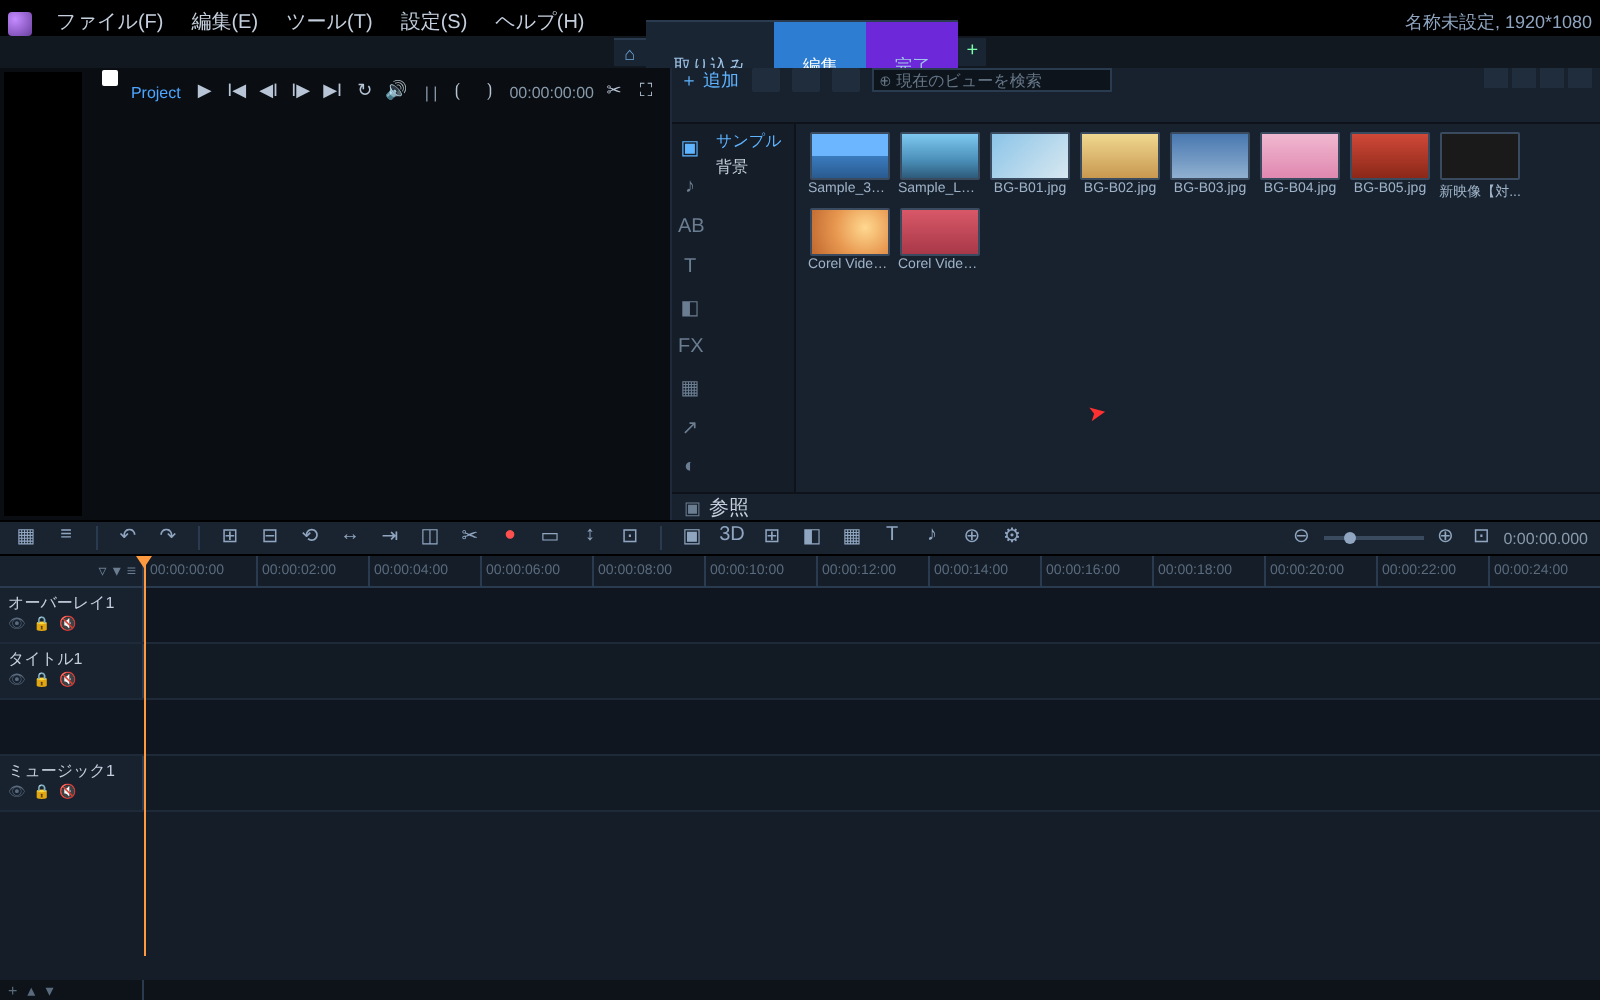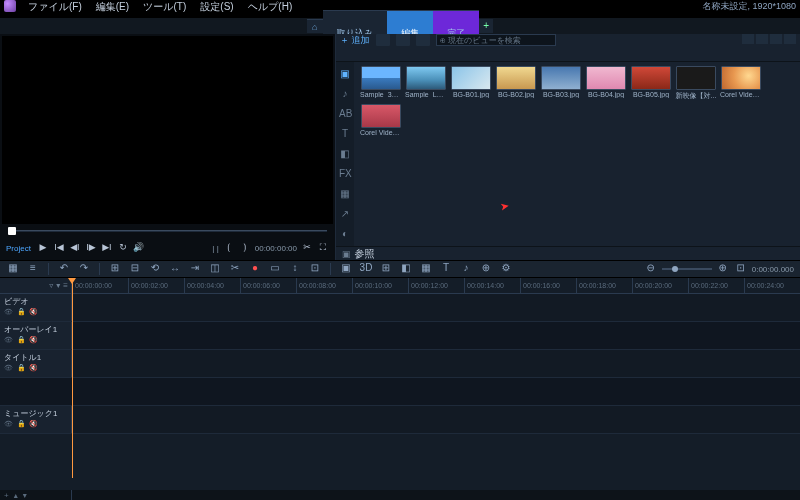--- a/index.html
+++ b/index.html
@@ -1,29 +1,29 @@
 <!DOCTYPE html>
 <html><head>
 <meta charset="utf-8">
 <style>
 *{margin:0;padding:0;box-sizing:border-box;font-family:"Meiryo","MS Gothic",sans-serif;font-size:10px;color:#c5d0de;user-select:none}
 body{background:#0f1419;width:800px;height:500px;overflow:hidden;position:relative}
-.menubar{height:18px;background:#000;display:flex;align-items:flex-start;padding:0 4px;gap:2px}
+.menubar{height:18px;background:#000;display:flex;align-items:flex-end;padding:0 4px;gap:2px}
 .menubar .gem{width:12px;height:12px;background:radial-gradient(circle at 30% 30%,#c48bff,#6b3fa0);border-radius:2px;margin-right:4px}
 .menubar .mitem{padding:0 6px;cursor:pointer}
 .menubar .spacer{flex:1}
 .menubar .right{font-size:9px;color:#8fa5c0}
 .tabbar{height:16px;background:#111820;display:flex;align-items:center;justify-content:center;gap:0}
 .tabbar .home{width:16px;height:14px;background:#1a2533;display:flex;align-items:center;justify-content:center;color:#6fa8dc;font-size:9px;border-top:1px solid #2a3a4f}
 .tabbar .tab{padding:16px 14px;height:14px;background:#1a2533;color:#9fc5e8;font-size:9px;line-height:12px;border-top:1px solid #2a3a4f}
 .tabbar .tab.active{background:#2d7dd2;color:#fff}
 .tabbar .tab.done{background:#6d28d9}
 .tabbar .plus{width:14px;height:14px;background:#1a2533;color:#7fa;font-size:10px;text-align:center;line-height:14px}
 .upper{display:flex;height:226px}
-.preview{width:336px;background:#0a0e13;display:flex;flex-direction:column;border-right:1px solid #1e2a3a}
+.preview{width:336px;background:#0a0e13;display:flex;flex-direction:row;border-right:1px solid #1e2a3a}
 .preview .screen{flex:1;background:#000;margin:2px}
 .preview .scrub{height:10px;position:relative;padding:0 8px}
 .preview .scrub .track{height:2px;background:#3a4a5f;position:relative;top:4px}
 .preview .scrub .track::before{content:"";position:absolute;left:0;top:-3px;width:8px;height:8px;background:#fff;border-radius:1px}
 .preview .ctrl{height:24px;display:flex;align-items:center;gap:4px;padding:0 6px}
 .preview .ctrl .lbl{color:#4da6ff;font-size:8px;margin-right:2px}
 .preview .ctrl .btn{width:12px;height:12px;color:#b8c5d6;font-size:9px;text-align:center;cursor:pointer}
 .preview .ctrl .sep{flex:1}
 .preview .ctrl .tc{font-size:8px;color:#8899aa;letter-spacing:0}
 .library{flex:1;background:#18222f;display:flex;flex-direction:column}
@@ -153,20 +153,24 @@
         <div class="sic on">▣</div>
         <div class="sic">♪</div>
         <div class="sic">AB</div>
         <div class="sic">T</div>
         <div class="sic">◧</div>
         <div class="sic">FX</div>
         <div class="sic">▦</div>
         <div class="sic">↗</div>
         <div class="sic">◐</div>
       </div>
+      <div class="lib-tree">
+        <div class="titem sel">サンプル</div>
+        <div class="titem">背景</div>
+      </div>
       <div class="lib-grid">
         <div class="thumbs" id="thumbs">
             <div class="thumb">
               <div class="img g-sky"></div>
               <div class="cap">Sample_360...</div>
             </div>
             <div class="thumb">
               <div class="img g-lake"></div>
               <div class="cap">Sample_Lak...</div>
             </div>
@@ -268,31 +272,20 @@
         <div class="tick">00:00:12:00</div>
         <div class="tick">00:00:14:00</div>
         <div class="tick">00:00:16:00</div>
         <div class="tick">00:00:18:00</div>
         <div class="tick">00:00:20:00</div>
         <div class="tick">00:00:22:00</div>
         <div class="tick">00:00:24:00</div>
       </div>
   </div>
   <div class="tracks" id="tracks">
-      <div class="track">
-        <div class="th">
-          <div class="tn">ビデオ</div>
-          <div class="tic">
-            <span>👁</span>
-            <span>🔒</span>
-            <span>🔇</span>
-          </div>
-        </div>
-        <div class="lane"></div>
-      </div>
       <div class="track alt">
         <div class="th">
           <div class="tn">オーバーレイ1</div>
           <div class="tic">
             <span>👁</span>
             <span>🔒</span>
             <span>🔇</span>
           </div>
         </div>
         <div class="lane"></div>

